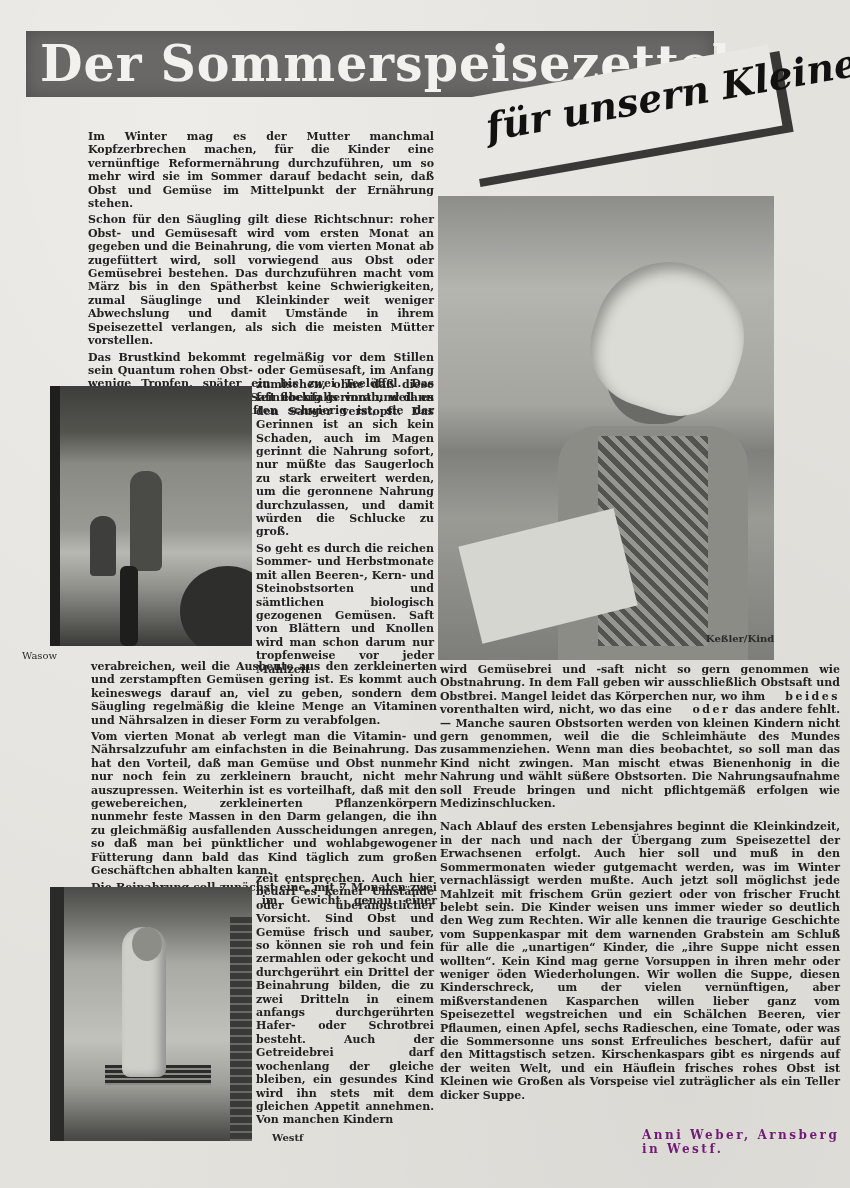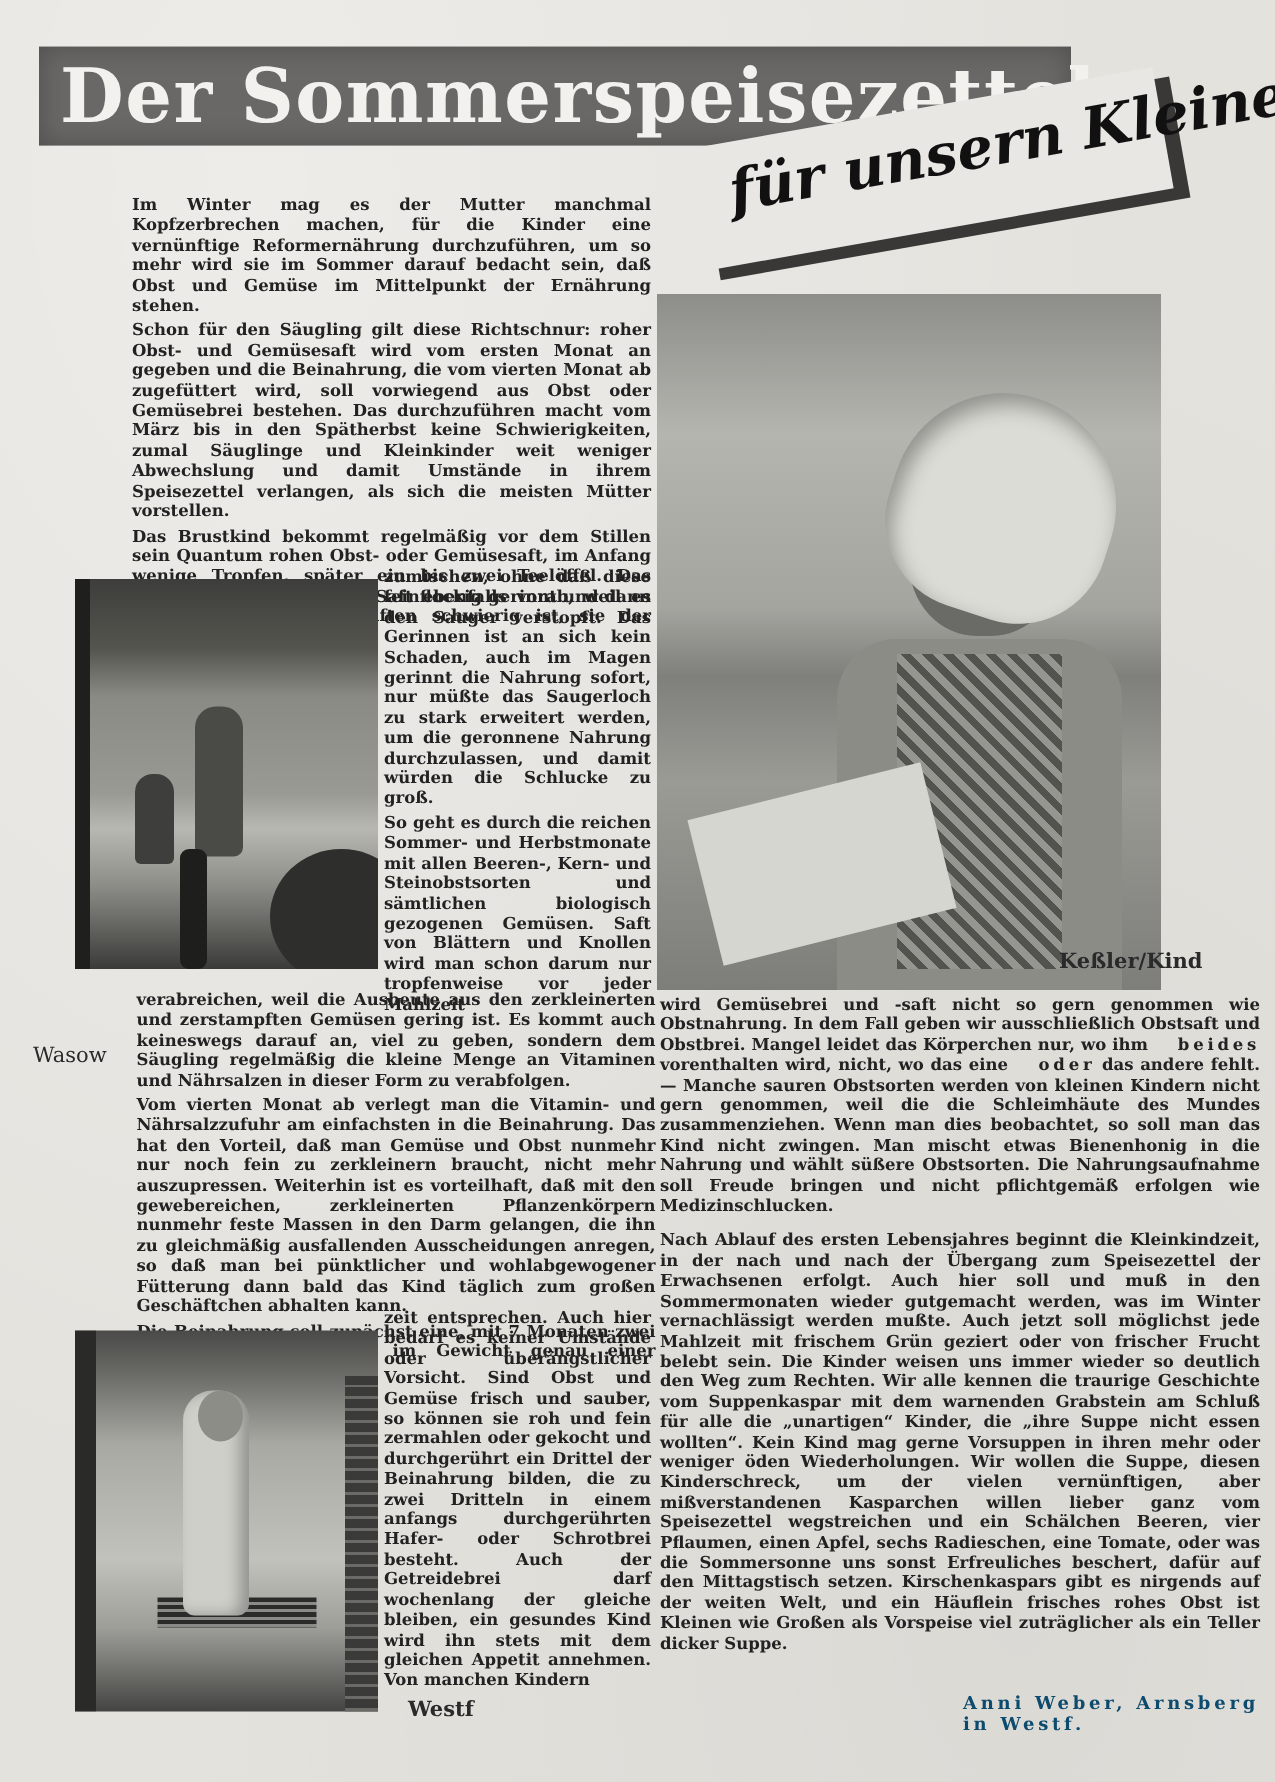--- a/index.html
+++ b/index.html
@@ -76,28 +76,28 @@
     left: 438px; top: 196px; width: 336px; height: 464px;
     background:
       linear-gradient(to bottom, #8d8d89 0%, #b5b5b0 20%, #a5a5a0 45%, #7f7f7b 55%, #9b9b96 70%, #7d7d79 100%);
   }
   .photo-boy .hat { position:absolute; left:156px; top:66px; width:150px; height:150px; background:#dcdcd6; border-radius:50% 50% 40% 40%; transform: rotate(18deg); box-shadow: inset 6px 6px 14px rgba(0,0,0,0.35); }
   .photo-boy .face { position:absolute; left:168px; top:118px; width:100px; height:110px; background:#6a6a66; border-radius:45%; }
   .photo-boy .body { position:absolute; left:120px; top:230px; width:190px; height:234px; background:#8c8c87; border-radius:40px 40px 0 0; }
   .photo-boy .plaid { position:absolute; left:160px; top:240px; width:110px; height:210px; background:repeating-linear-gradient(45deg,#3a3a38 0 5px,#9a9a95 5px 10px); opacity:0.7; }
   .photo-boy .paper { position:absolute; left:30px; top:330px; width:160px; height:100px; background:#d6d6d1; transform: rotate(-14deg); }
   .caption {
-    position: absolute; font-family: "DejaVu Serif", serif; font-size: 14px; font-weight: bold; color: #2a2a2a;
+    position: absolute; font-family: "DejaVu Serif", serif; font-size: 10px; font-weight: bold; color: #2a2a2a;
   }
   .cap-kessler { left: 706px; top: 633px; }
-  .cap-wasow { left: 22px; top: 696px; font-weight: normal; }
+  .cap-wasow { left: 22px; top: 650px; font-weight: normal; }
   .cap-keller { left: 272px; top: 1132px; }
   .signature {
     position: absolute; left: 626px; top: 1128px;
-    font-family: "DejaVu Serif", serif; font-weight: bold; font-size: 12px; color: #0c4a6e;
+    font-family: "DejaVu Serif", serif; font-weight: bold; font-size: 12px; color: #701a75;
   }
   .spaced { letter-spacing: 2.5px; margin-left: 16px; }
 </style>
 </head>
 <body>
 
 <div class="paper-tex"></div>
 
 <div class="title-band">
   <div class="title-text">Der Sommerspeisezettel</div>

